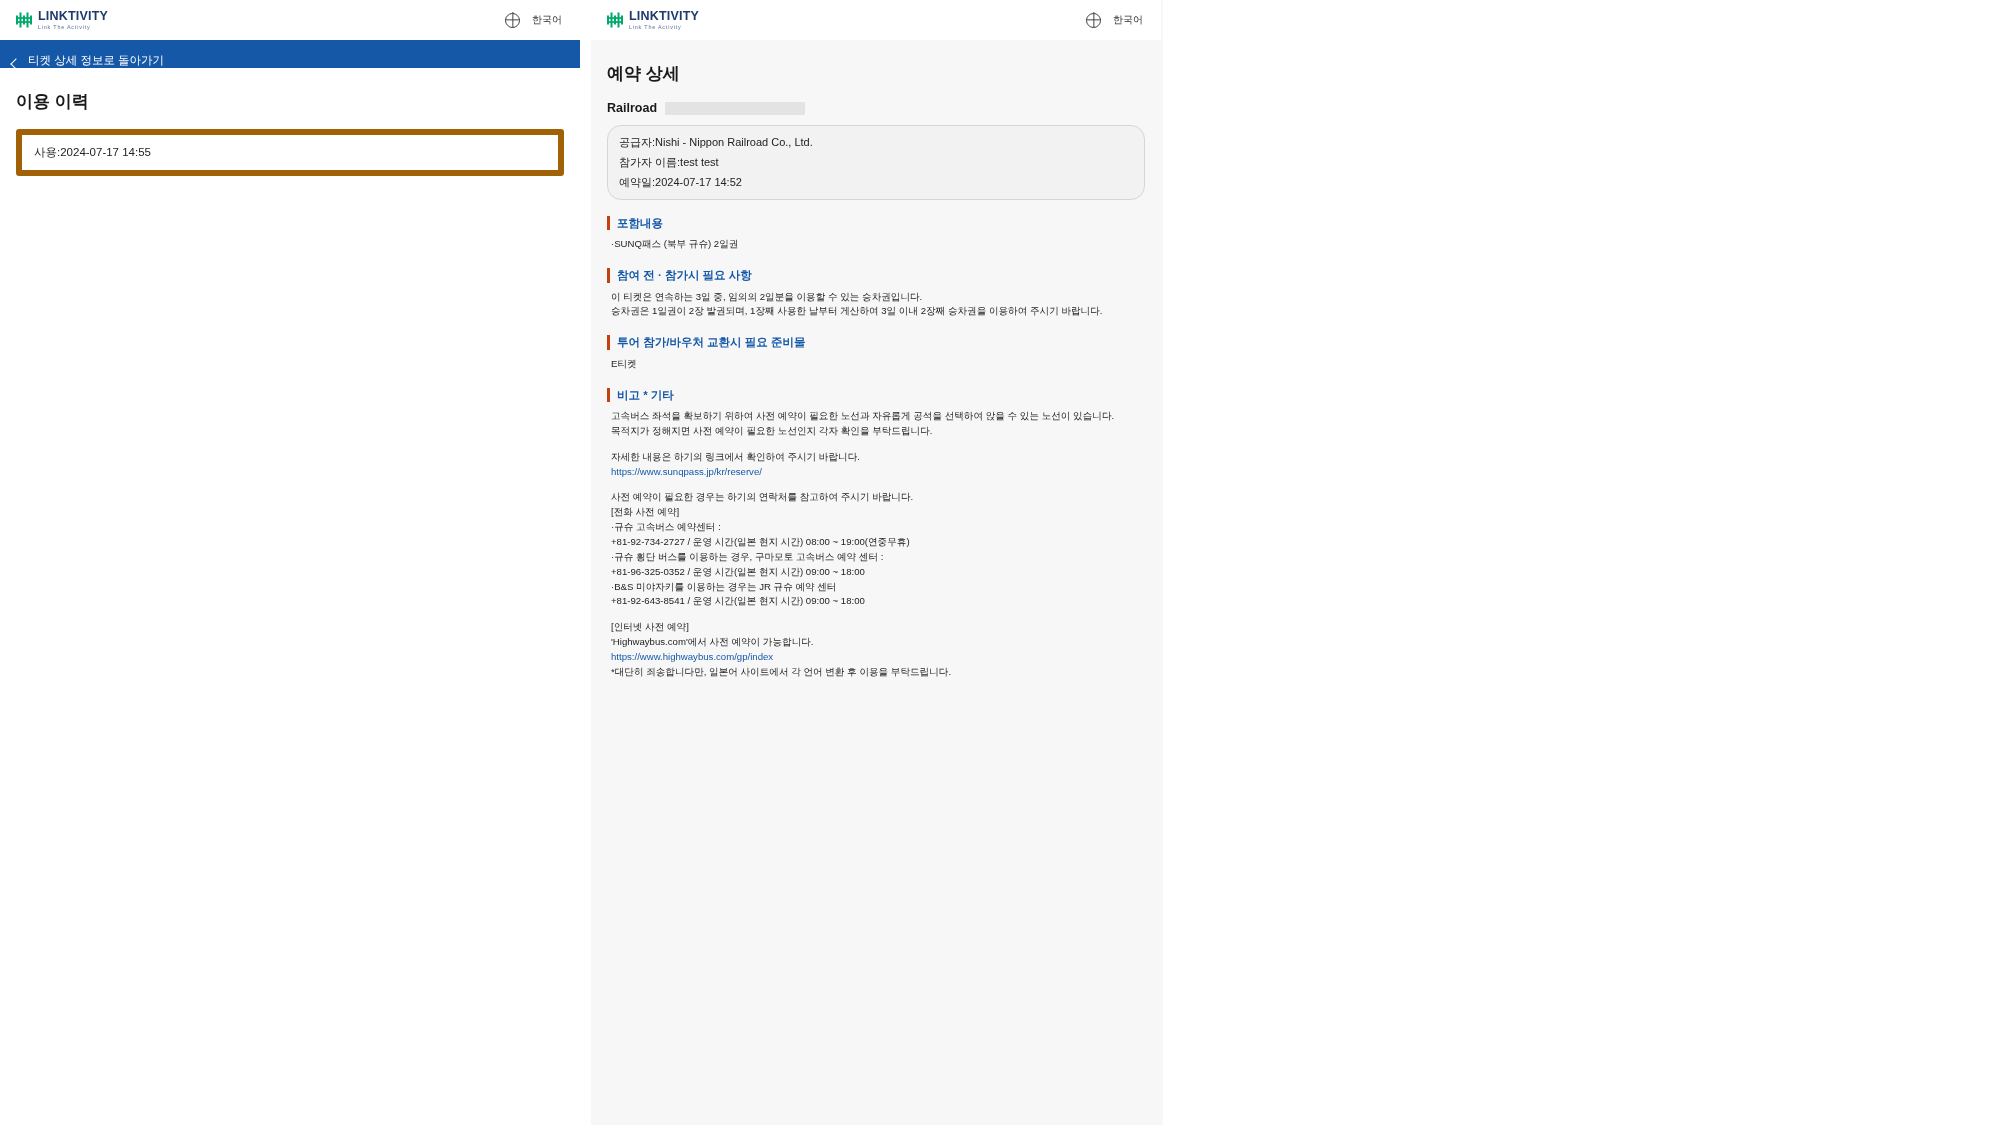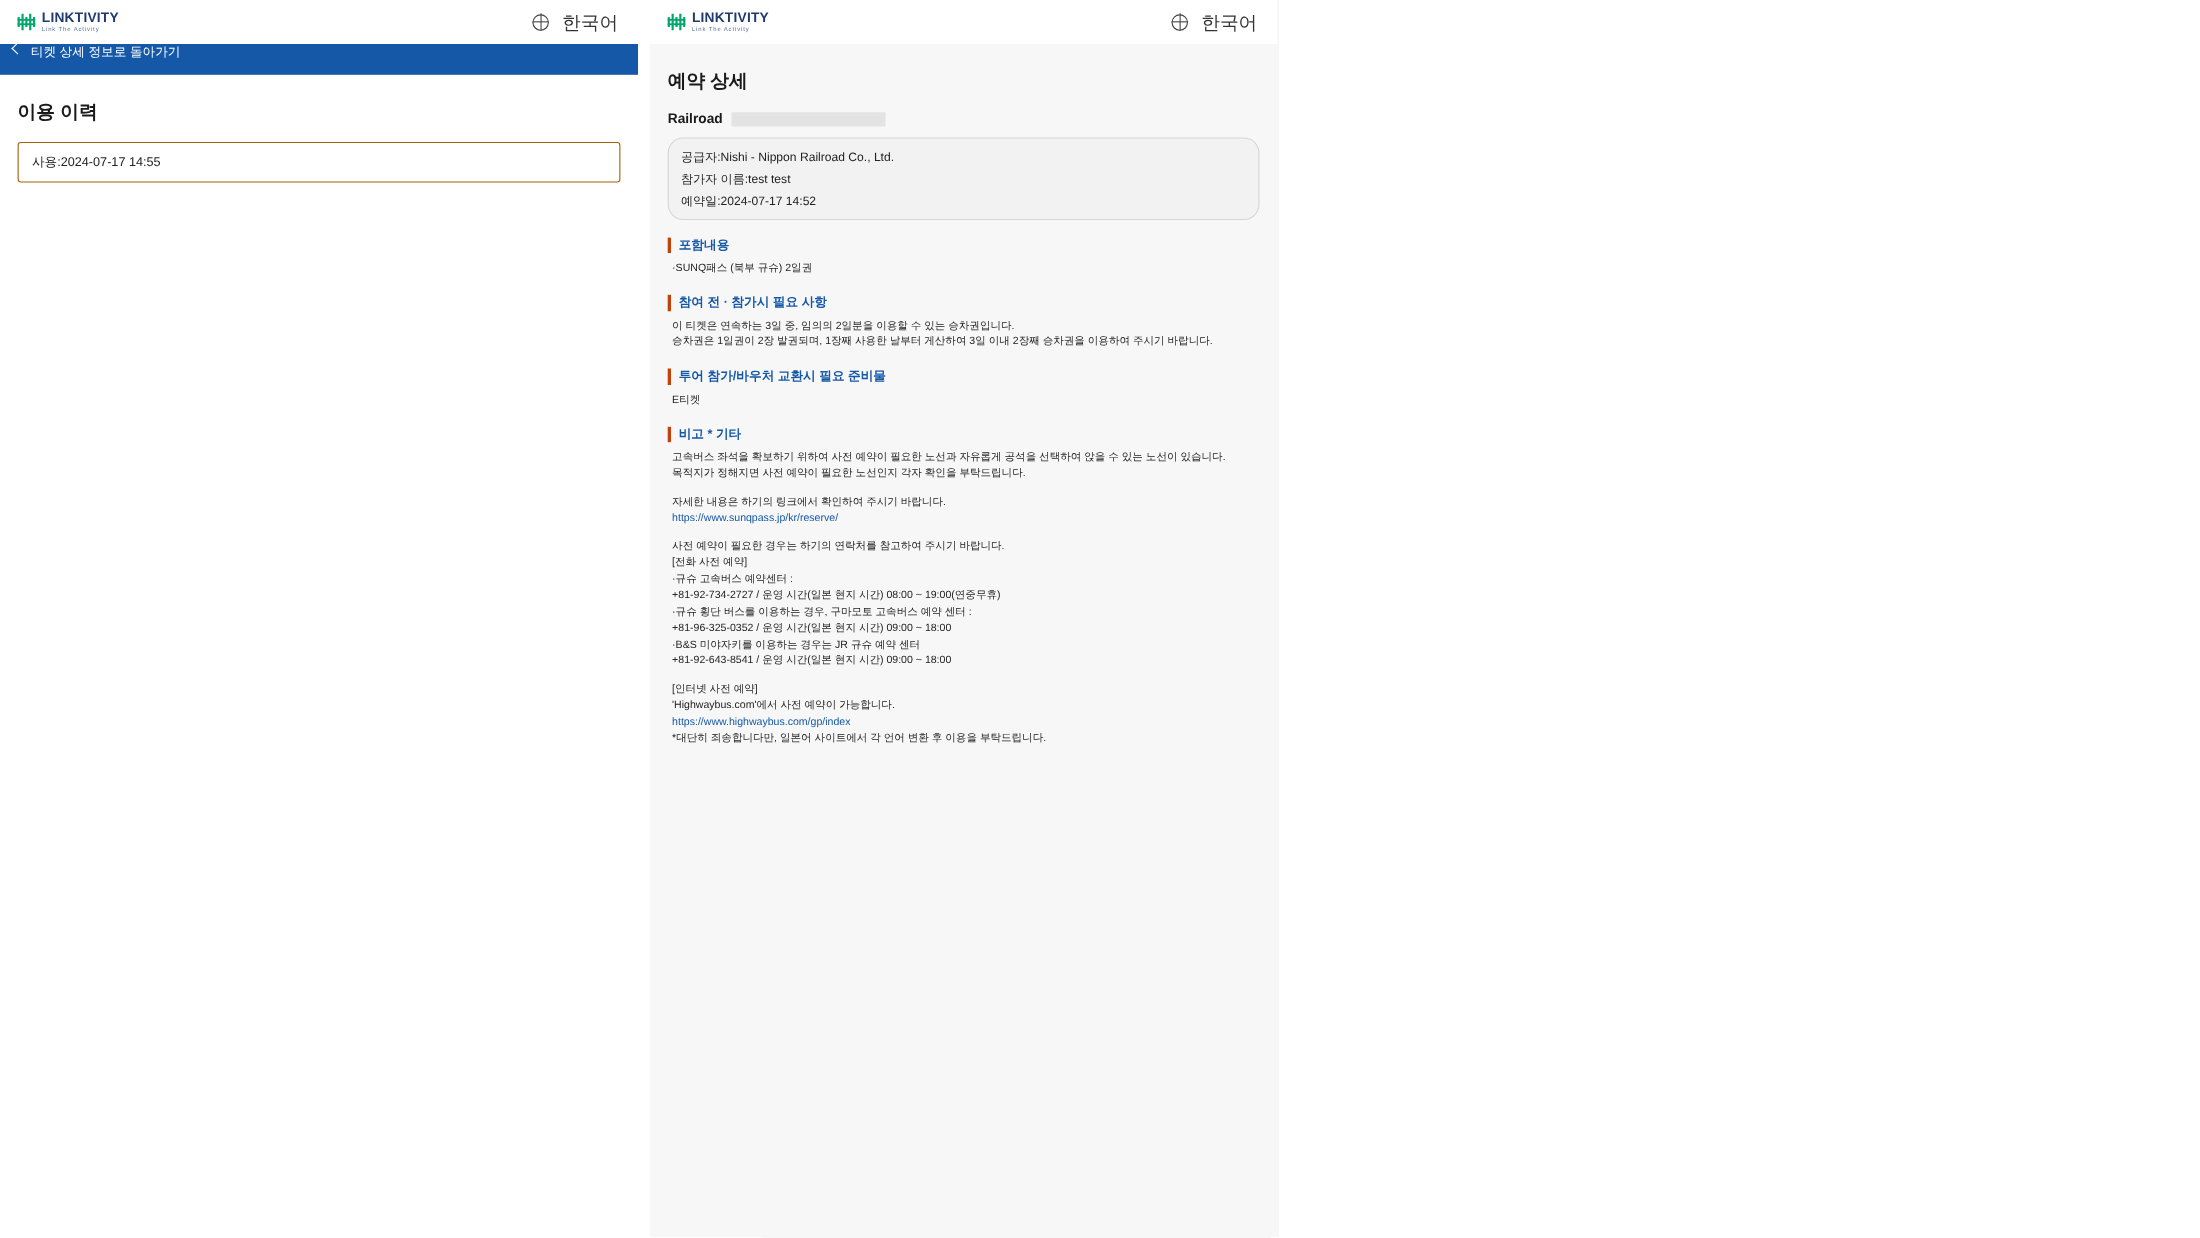--- a/index.html
+++ b/index.html
@@ -80,21 +80,21 @@
   .logo-sub {
     font-size: 5.4px;
     letter-spacing: 0.8px;
     color: #5a7196;
     margin-top: 2px;
   }
   .lang-wrap {
     display: flex;
     align-items: center;
     gap: 12px;
-    font-size: 17px;
+    font-size: 10px;
     color: #333;
   }
   .globe {
     width: 13px;
     height: 13px;
     border: 1.3px solid #444;
     border-radius: 50%;
     position: relative;
     flex: none;
   }
@@ -117,21 +117,21 @@
     height: 1.3px;
     background: #444;
     transform: translateY(-50%);
   }
 
   
   .navbar {
     height: 28px;
     background: #1558a8;
     display: flex;
-    align-items: flex-start;
+    align-items: flex-end;
     color: #ffffff;
     font-size: 11.5px;
     padding-left: 12px;
     box-sizing: border-box;
   }
   .chev-back {
     display: inline-block;
     width: 7px;
     height: 7px;
     border-left: 1.6px solid #fff;
@@ -143,21 +143,21 @@
 
   
   .page-title {
     font-size: 17px;
     font-weight: bold;
     color: #1a1a1a;
     margin: 22px 0 0 16px;
   }
   .usage-box {
     margin: 16px 16px 0 16px;
-    border: 1px solid #a16207;
+    border: 6px solid #a16207;
     border-radius: 3px;
     background: #ffffff;
     padding: 10px 12px;
     font-size: 11.5px;
     color: #222;
     box-sizing: border-box;
   }
 
   
   .r-title {

